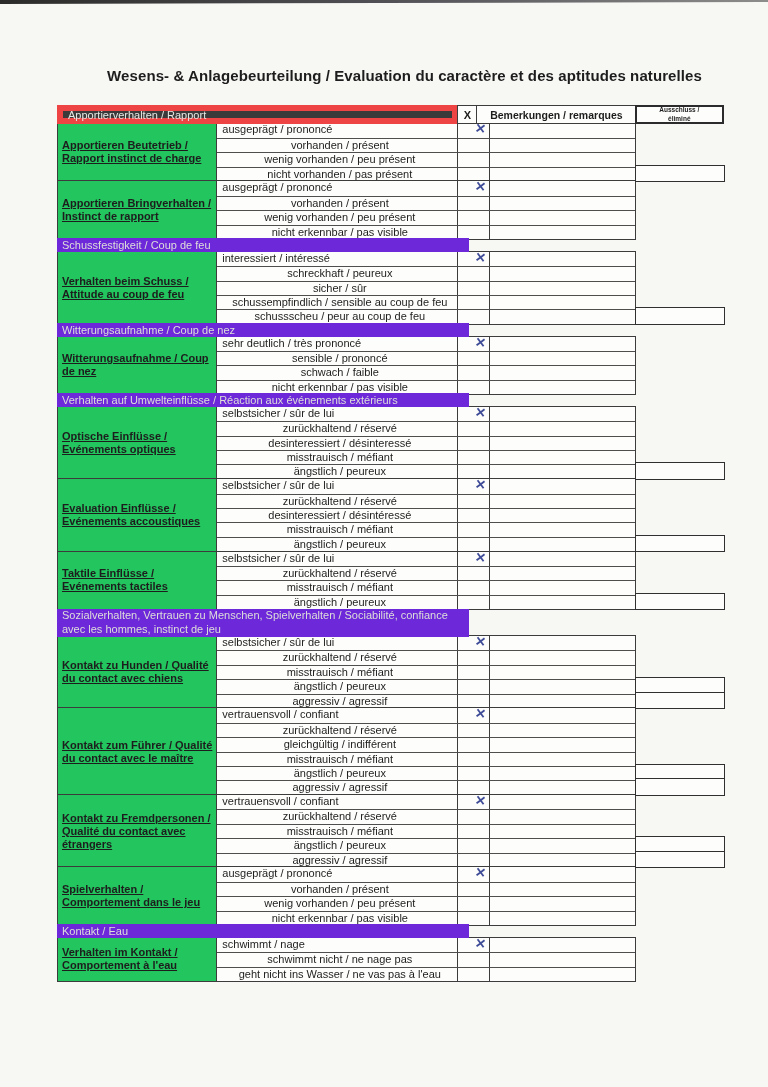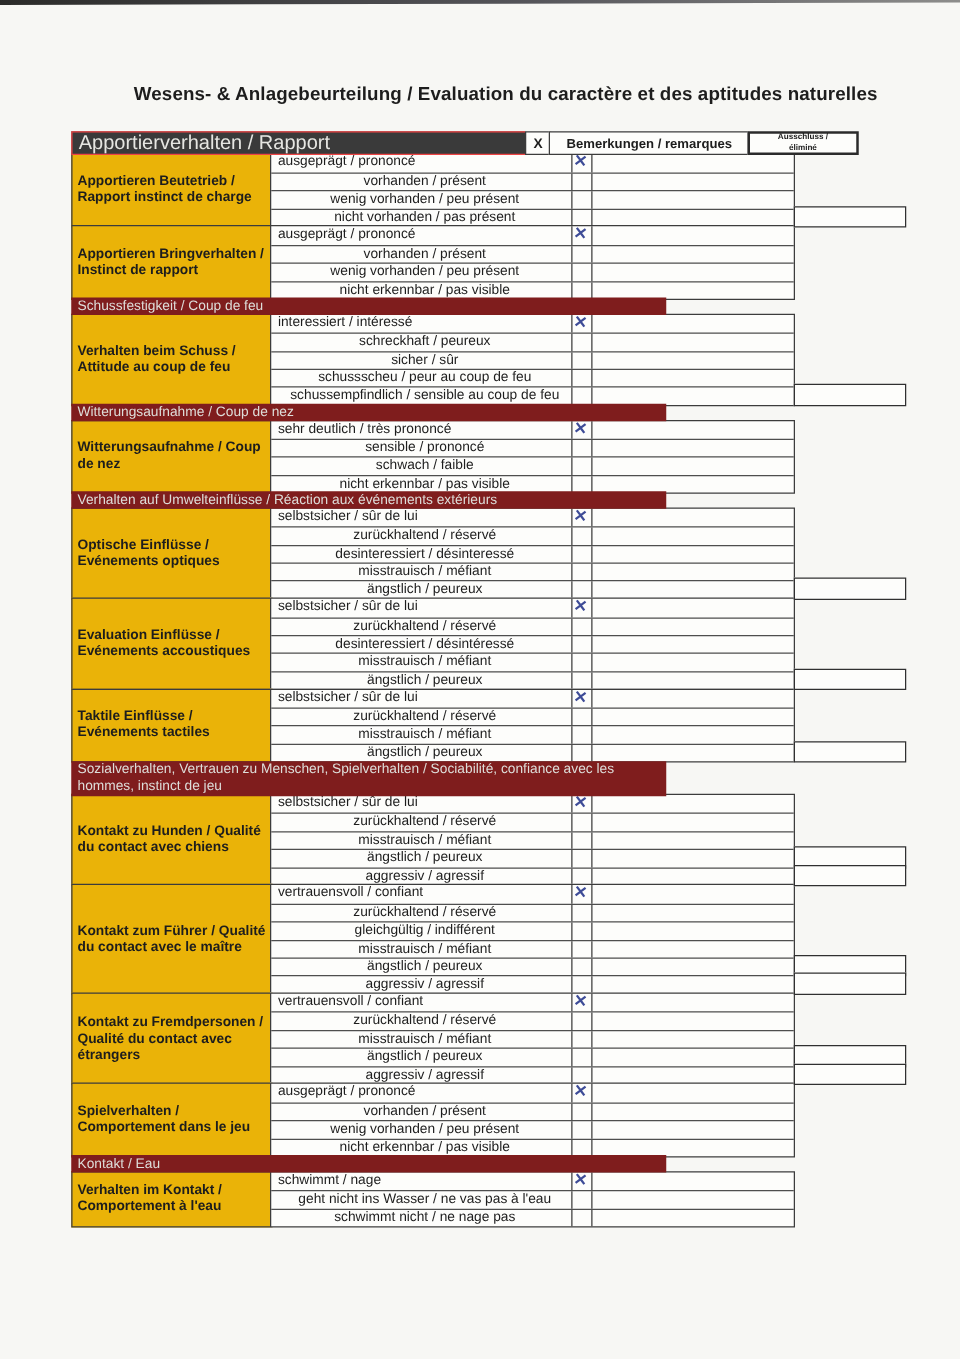--- a/index.html
+++ b/index.html
@@ -15,58 +15,58 @@
     transform:rotate(-0.15deg); transform-origin:left center;
   }
   .title {
     position:absolute; top:67px; left:57px; width:645px;
     text-align:right; font-size:15px; font-weight:bold; letter-spacing:0.1px;
   }
   .table { position:absolute; top:105px; left:57px; width:672px; }
 
   .header-row { display:flex; height:19px; position:relative; z-index:3; }
   .hdr-section {
-    width:364px; box-sizing:border-box; background:#3a3a3a; color:#e6e6e2;
-    font-size:16px; display:flex; align-items:center; padding-left:5px;
-    border:1px solid #ef4444;
+    width:401px; box-sizing:border-box; background:#3a3a3a; color:#e6e6e2;
+    font-size:11px; display:flex; align-items:center; padding-left:5px;
+    border:6px solid #ef4444;
   }
   .hdr-x {
     width:21px; box-sizing:border-box; margin-left:-1px; background:var(--paper);
     border:1.6px solid var(--bd); font-weight:bold; font-size:11px;
     display:flex; align-items:center; justify-content:center;
   }
   .hdr-rem {
     width:160px; box-sizing:border-box; margin-left:-1.6px; background:var(--paper);
     border:1.6px solid var(--bd); font-weight:bold; font-size:10.5px;
     display:flex; align-items:center; justify-content:center;
   }
   .hdr-excl {
     width:89px; box-sizing:border-box; margin-left:-1.6px; background:var(--paper);
     border:2.2px solid #2b2b2b; font-weight:bold; font-size:6.5px; line-height:1.3;
     display:flex; flex-direction:column; align-items:center; justify-content:center;
   }
 
   .band {
-    width:476px; box-sizing:border-box; height:14px; background:#7f1d1d; color:#dededa;
+    width:412px; box-sizing:border-box; height:14px; background:#6d28d9; color:#dededa;
     font-size:11px; display:flex; align-items:center; padding:0 8px 0 5px;
     margin-top:-1.6px; position:relative; z-index:2;
   }
   .band-tall { height:28px; line-height:1.22; }
 
   .group { position:relative; display:flex; width:580px; margin-top:-1.6px; }
   .glabel {
-    width:161px; box-sizing:border-box; background:#eab308;
+    width:161px; box-sizing:border-box; background:#22c55e;
     border:1.7px solid var(--bd); font-weight:bold; font-size:11px; line-height:1.18;
-    display:flex; align-items:center; padding:0 2px 0 4px;
+    display:flex; align-items:center; padding:0 2px 0 4px;text-decoration:underline;
   }
   .rows-box {
     width:420px; box-sizing:border-box; margin-left:-1.7px;
     border:1.7px solid var(--bd); background:var(--paper);
   }
-  .row { display:flex; height:var(--row-h); box-sizing:border-box; }
+  .row { display:flex; height:var(--row-h); box-sizing:border-box;gap:16px; }
   .row + .row { border-top:1px solid #4e4e4e;text-align:center; }
   .opt {
     width:241px; box-sizing:border-box; padding-left:5px; font-size:11px;
     line-height:13.5px; border-right:1.4px solid var(--bd);
     white-space:nowrap; overflow:hidden;
   }
   .xc { width:16px; box-sizing:border-box; border-right:1.4px solid var(--bd); position:relative; }
   .rem { flex:1; }
   .mark {
     position:absolute; left:1px; top:-2px; color:var(--ink);
@@ -166,29 +166,29 @@
           <div class="opt">schreckhaft / peureux</div>
           <div class="xc"></div>
           <div class="rem"></div>
         </div>
         <div class="row">
           <div class="opt">sicher / sûr</div>
           <div class="xc"></div>
           <div class="rem"></div>
         </div>
         <div class="row">
+          <div class="opt">schussempfindlich / sensible au coup de feu</div>
+          <div class="xc"></div>
+          <div class="rem"></div>
+        </div>
+        <div class="row">
           <div class="opt">schussscheu / peur au coup de feu</div>
           <div class="xc"></div>
           <div class="rem"></div>
         </div>
-        <div class="row">
-          <div class="opt">schussempfindlich / sensible au coup de feu</div>
-          <div class="xc"></div>
-          <div class="rem"></div>
-        </div>
       </div>
       <div class="excl" style="top: calc(4 * var(--row-h) - 1px);"></div>
     </div>
     <div class="band">Witterungsaufnahme / Coup de nez</div>
     <div class="group">
       <div class="glabel">Witterungsaufnahme / Coup de nez</div>
       <div class="rows-box">
         <div class="row">
           <div class="opt">sehr deutlich / très prononcé</div>
           <div class="xc">
@@ -448,24 +448,24 @@
       <div class="glabel">Verhalten im Kontakt / Comportement à l'eau</div>
       <div class="rows-box">
         <div class="row">
           <div class="opt">schwimmt / nage</div>
           <div class="xc">
             <span class="mark">✕</span>
           </div>
           <div class="rem"></div>
         </div>
         <div class="row">
+          <div class="opt">schwimmt nicht / ne nage pas</div>
+          <div class="xc"></div>
+          <div class="rem"></div>
+        </div>
+        <div class="row">
           <div class="opt">geht nicht ins Wasser / ne vas pas à l'eau</div>
           <div class="xc"></div>
           <div class="rem"></div>
         </div>
-        <div class="row">
-          <div class="opt">schwimmt nicht / ne nage pas</div>
-          <div class="xc"></div>
-          <div class="rem"></div>
-        </div>
       </div>
     </div>
   </div>
 
 </body></html>

